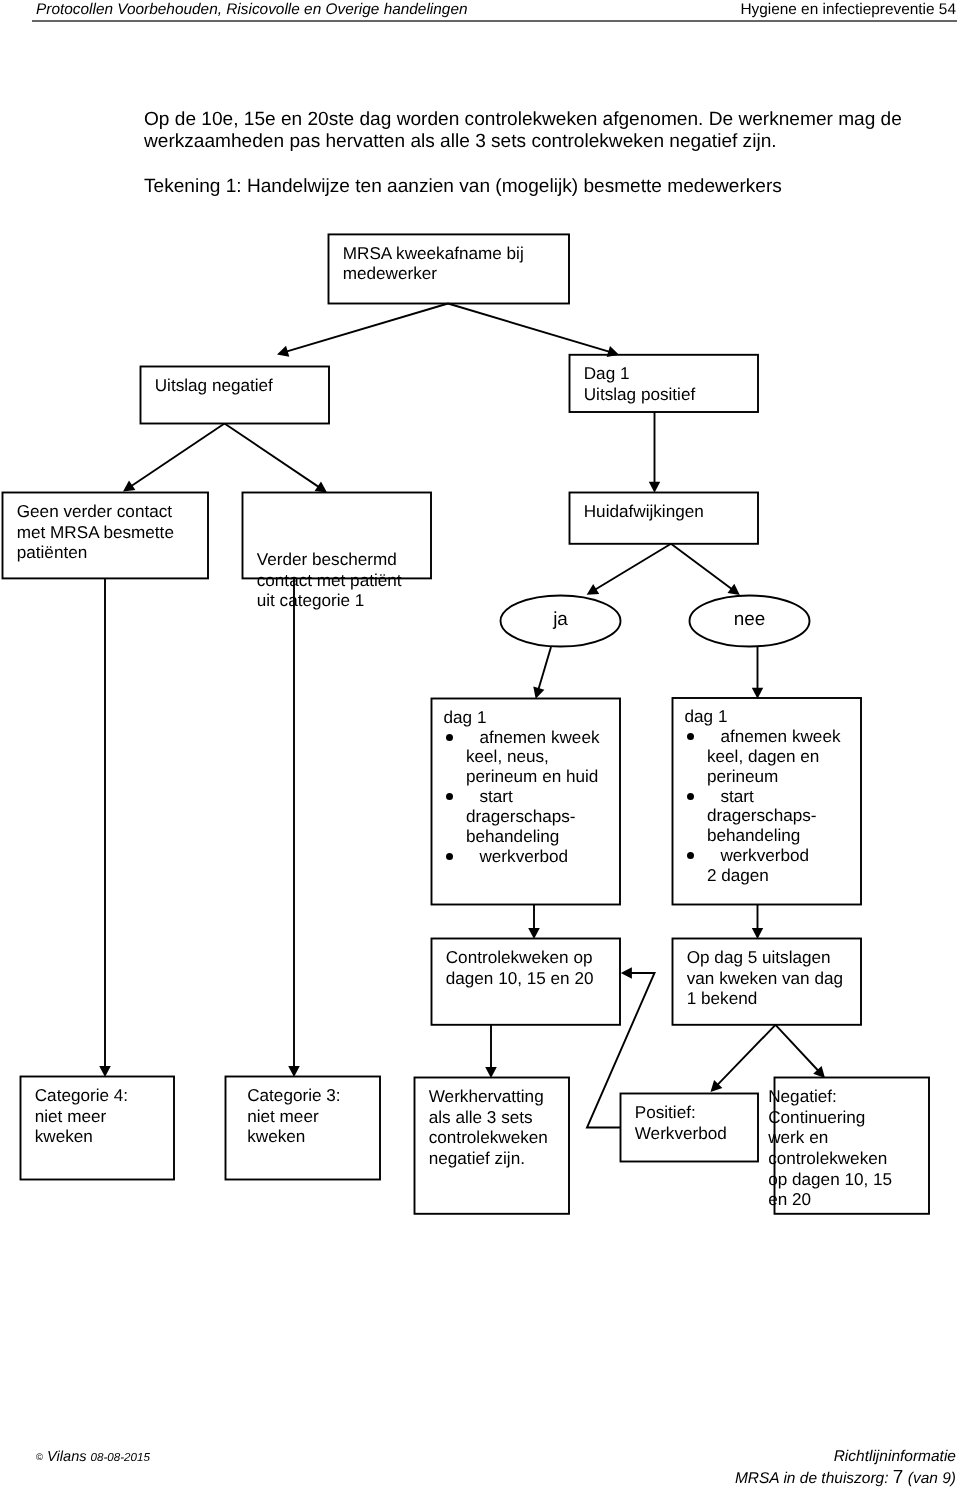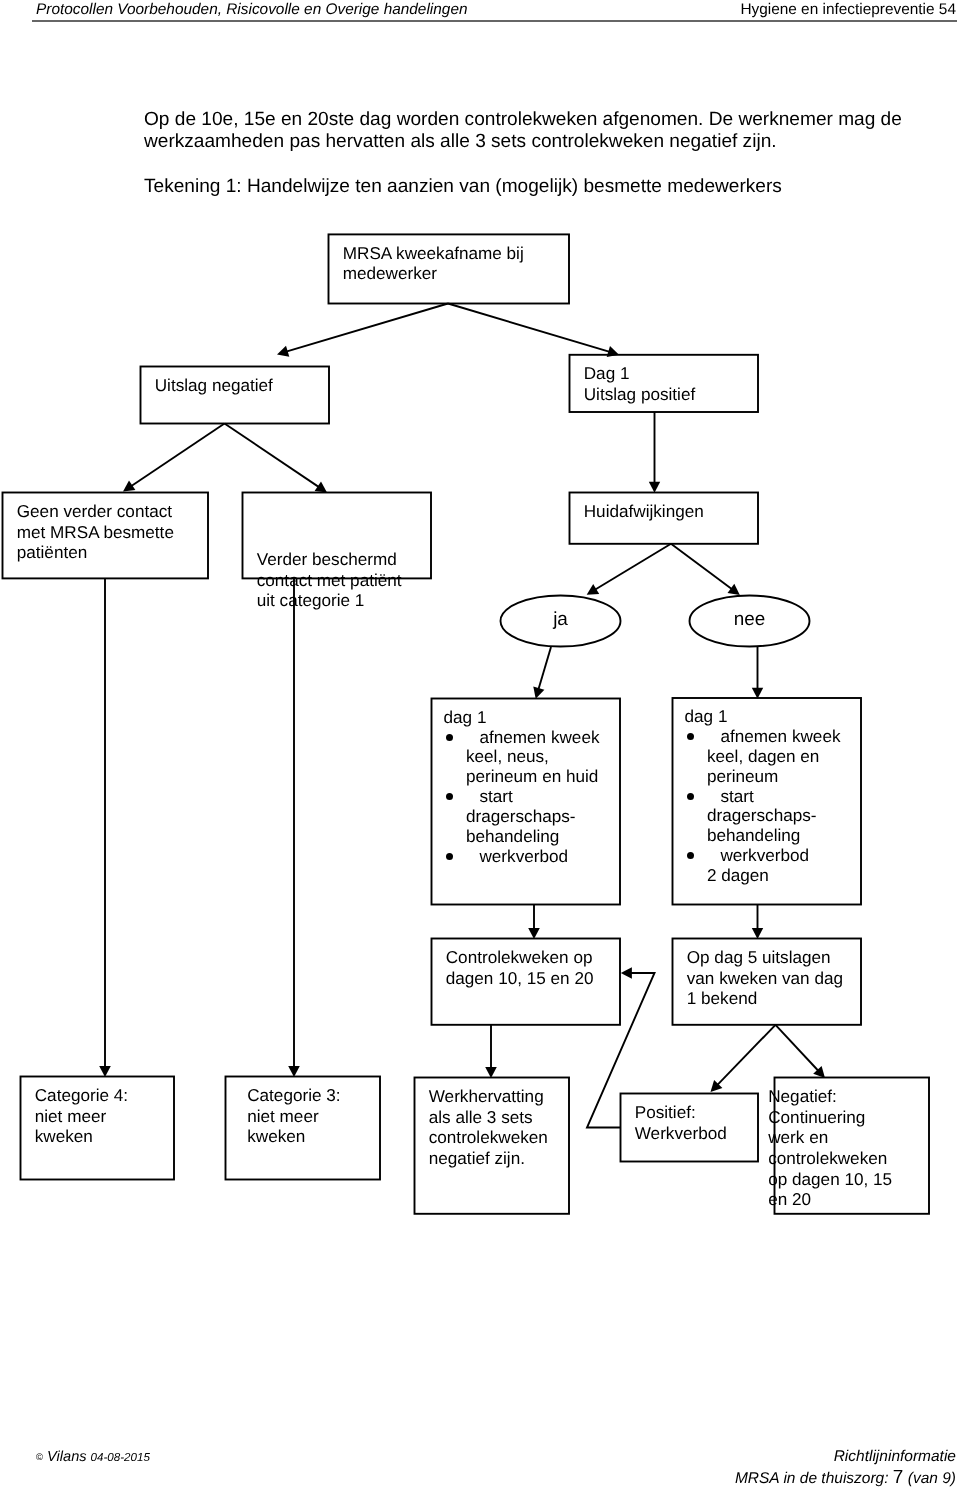--- a/index.html
+++ b/index.html
@@ -204,18 +204,18 @@
     <div class="node" id="n-negatief">
         <div class="txt">Negatief:
 Continuering
 werk en
 controlekweken
 op dagen 10, 15
 en 20</div>
       </div>
   </div>
 
-  <div class="abs" id="ft-vilans"><span class="cmark">©</span><span> Vilans</span> <span class="date">04-08-2015</span></div>
+  <div class="abs" id="ft-vilans"><span class="cmark">©</span><span> Vilans</span> <span class="date">08-08-2015</span></div>
   <div class="abs" id="ft-right">
     <div>Richtlijninformatie</div>
     <div><span>MRSA in de thuiszorg:</span> <span class="big">7</span> <span>(van 9)</span></div>
   </div>
 </div>
 
 </body></html>

